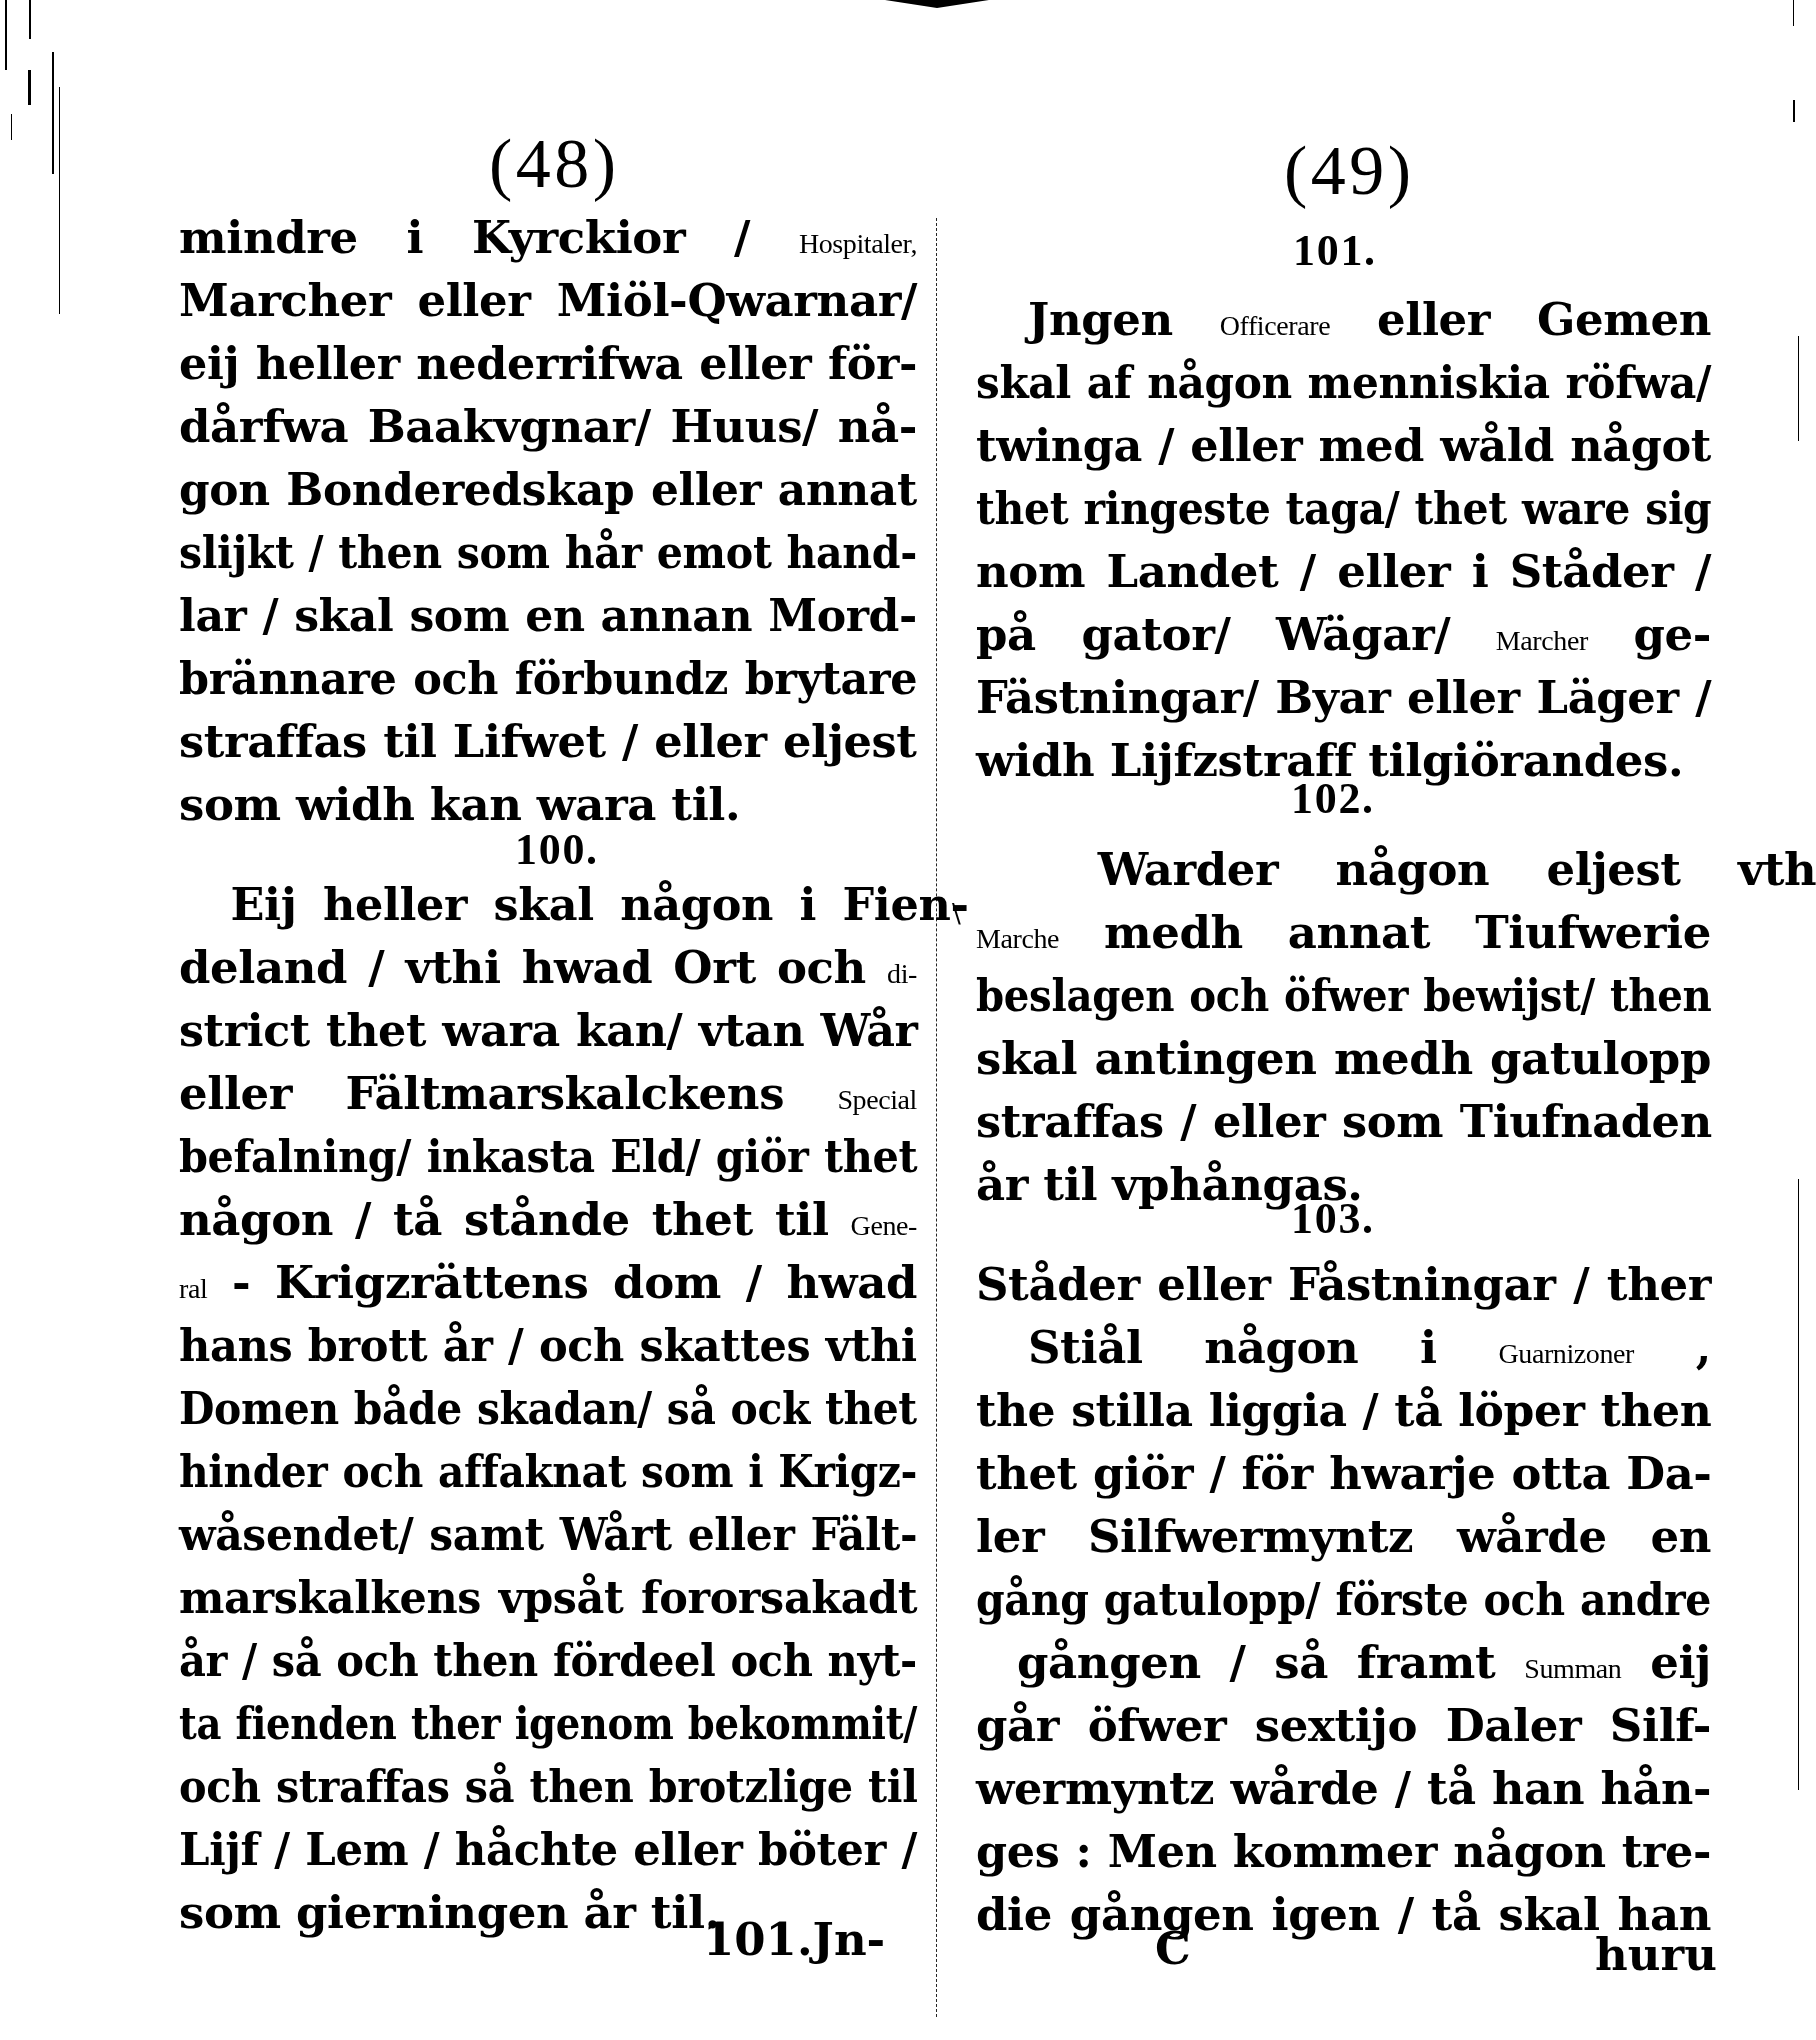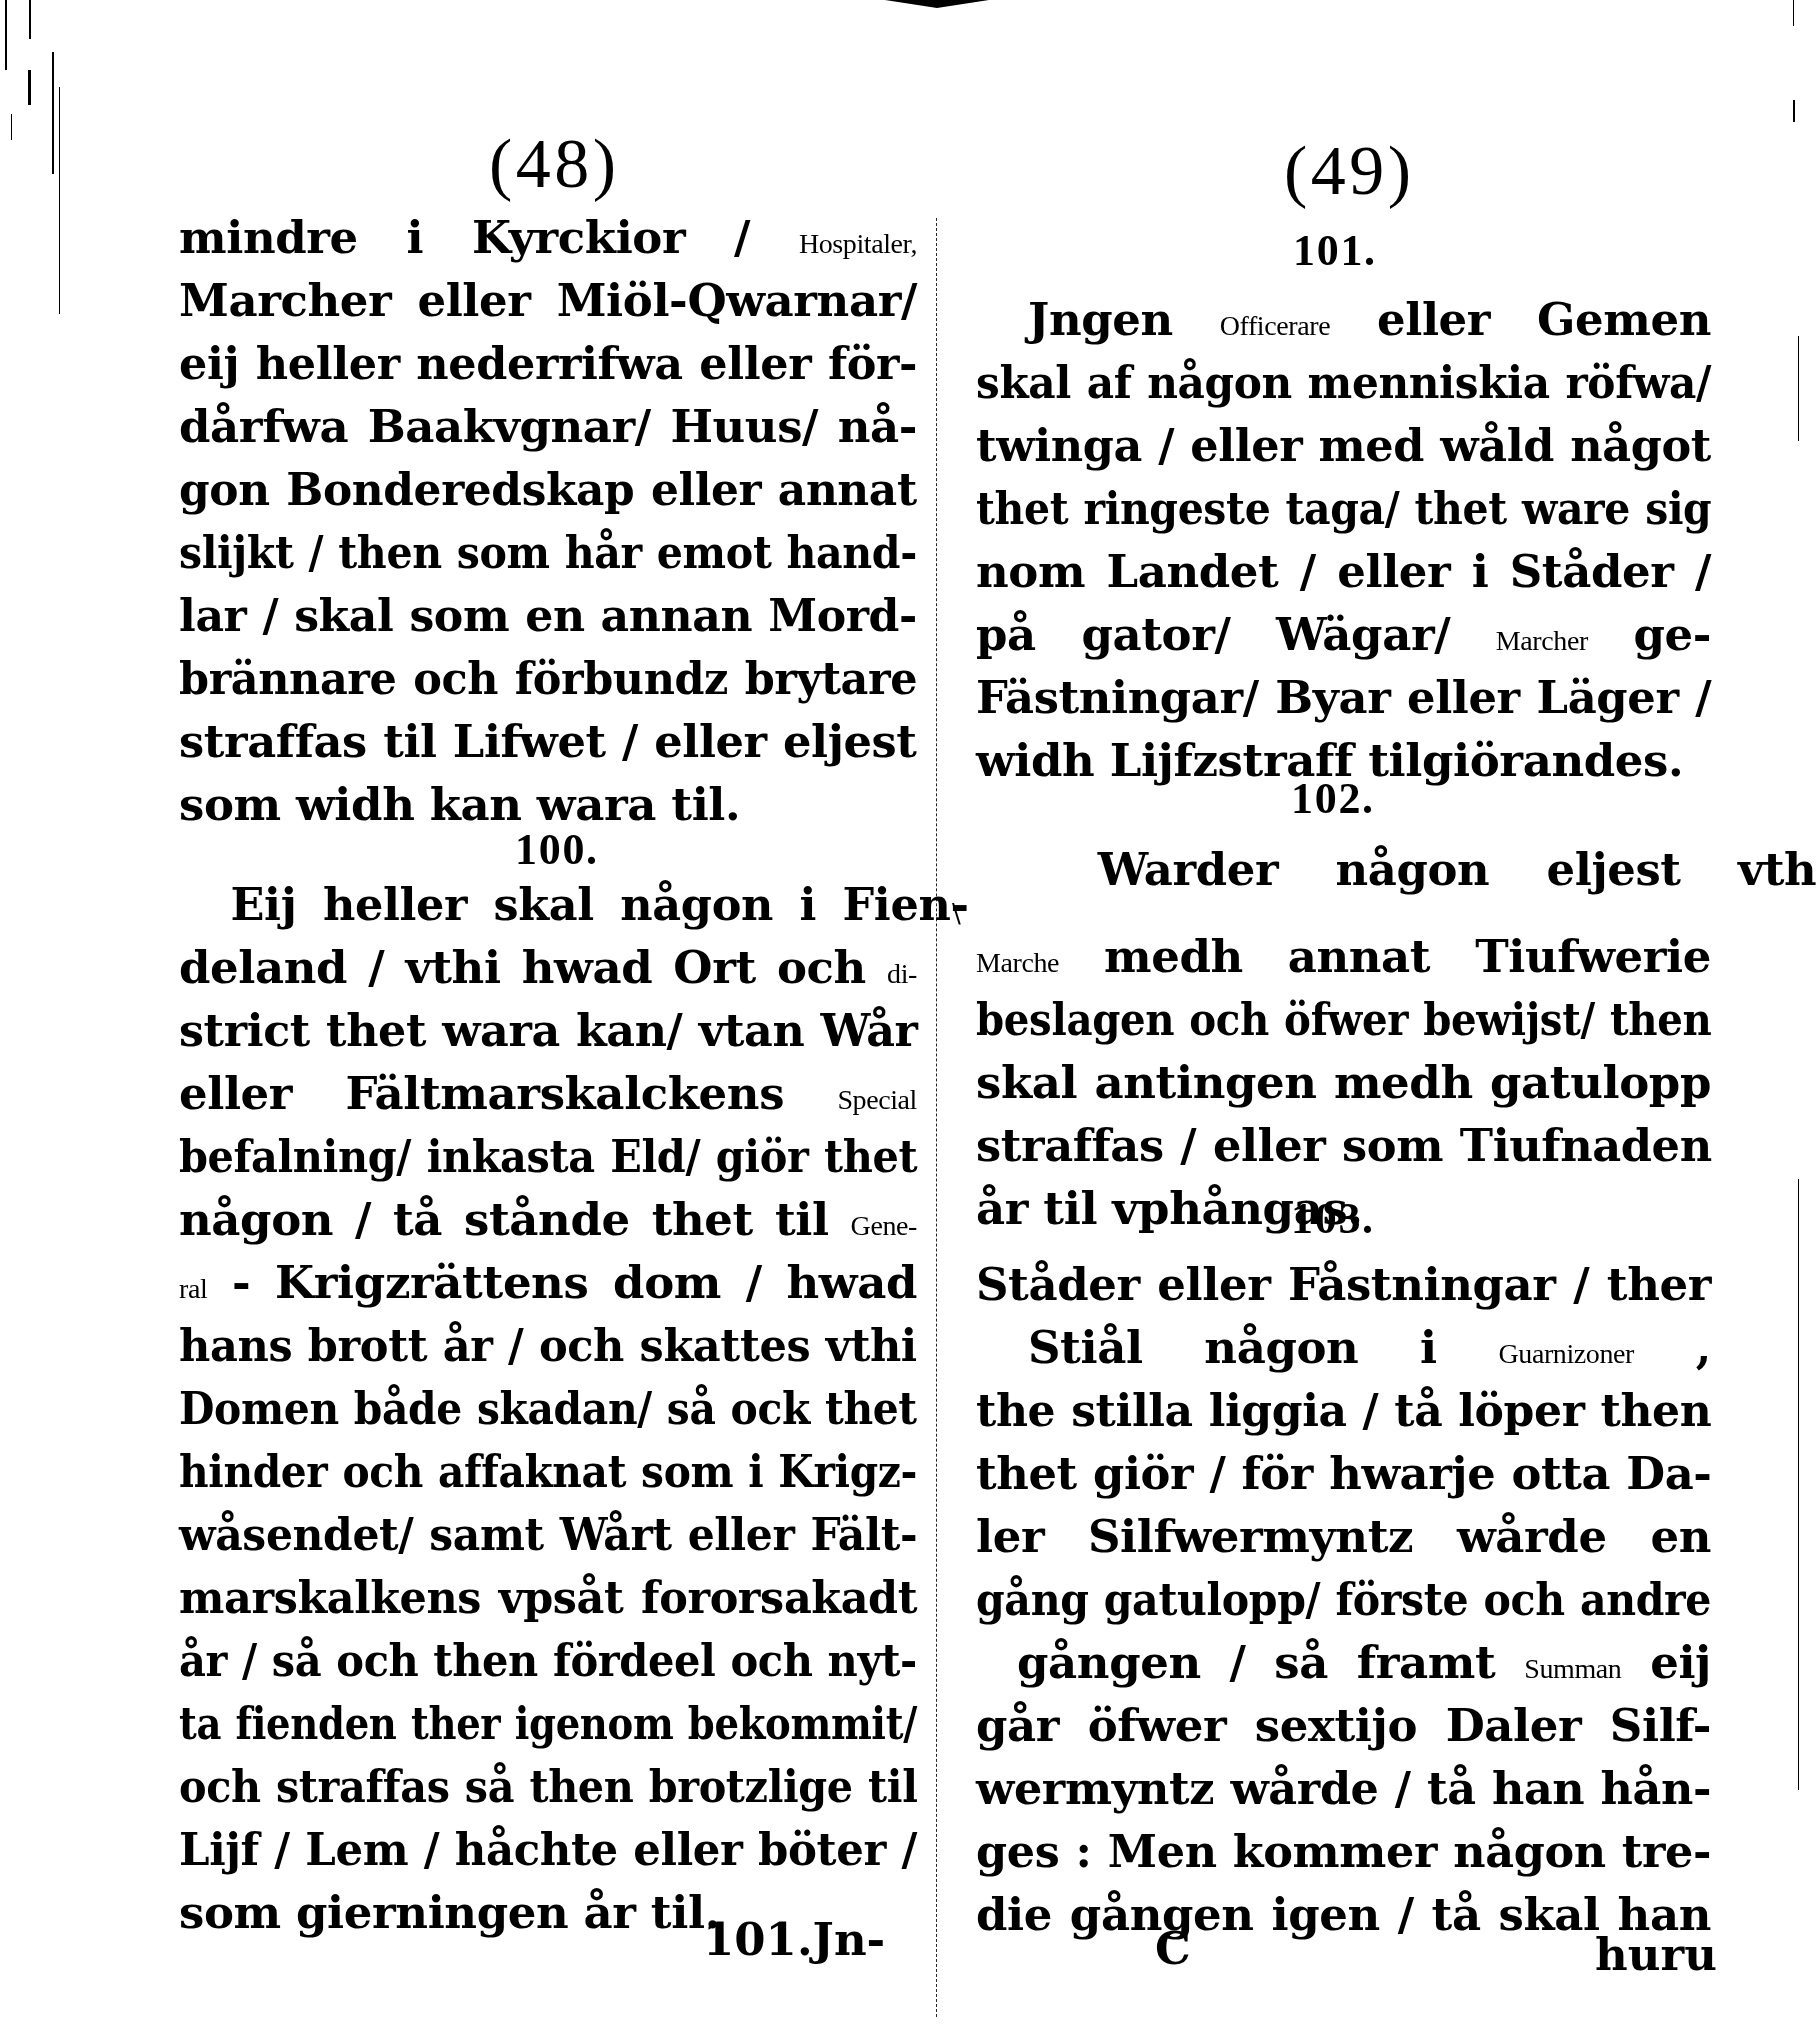--- a/index.html
+++ b/index.html
@@ -123,21 +123,21 @@
   <span class="line" style="display: block;">nom Landet / eller i Ståder /</span>
   <span class="line" style="display: block;"><span>på gator/ Wägar/ </span><span class="antiqua">Marcher</span><span> ge-</span></span>
   <span class="line" style="display: block; width: 738px; transform: scaleX(0.9964);">Fästningar/ Byar eller Läger /</span>
   <span class="line last" style="display: block;">widh Lijfzstraff tilgiörandes.</span>
 </div>
 
 <div class="section-num" style="left:1291px;top:777px">102.</div>
 
 <div id="col-right-b" class="col">
   <span class="line indent-big" style="display: block; width: 737px; transform: scaleX(0.9976);">Warder någon eljest vthi</span>
-  <span class="line" style="display: block; margin-top: 24px;"><span class="antiqua">Marche</span><span> medh annat Tiufwerie</span></span>
+  <span class="line" style="display: block;"><span class="antiqua">Marche</span><span> medh annat Tiufwerie</span></span>
   <span class="line" style="display: block; width: 821px; transform: scaleX(0.8957);">beslagen och öfwer bewijst/ then</span>
   <span class="line" style="display: block;">skal antingen medh gatulopp</span>
   <span class="line" style="display: block; width: 741px; transform: scaleX(0.9929);">straffas / eller som Tiufnaden</span>
   <span class="line last" style="display: block;">år til vphångas.</span>
 </div>
 
 <div class="stray-mark" style="left:952px;top:900px">\</div>
 
 <div class="section-num" style="left:1291px;top:1197px">103.</div>
 

